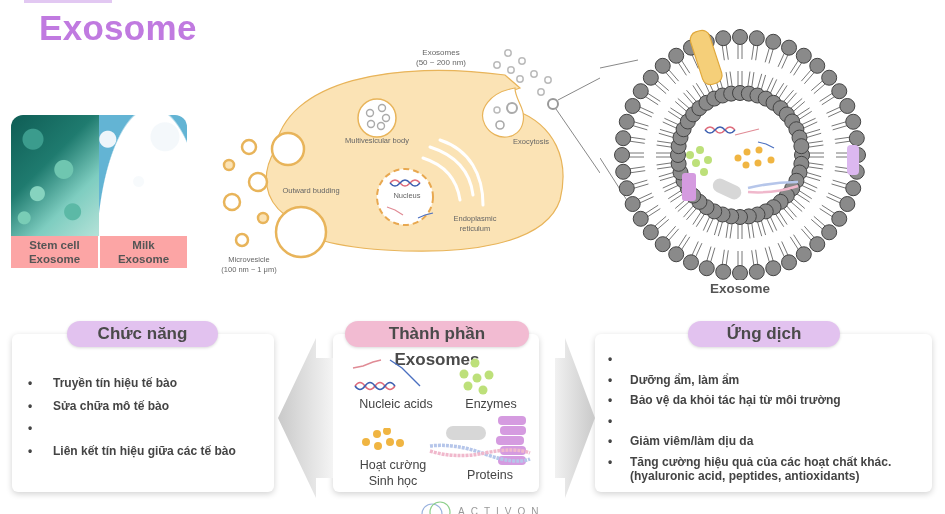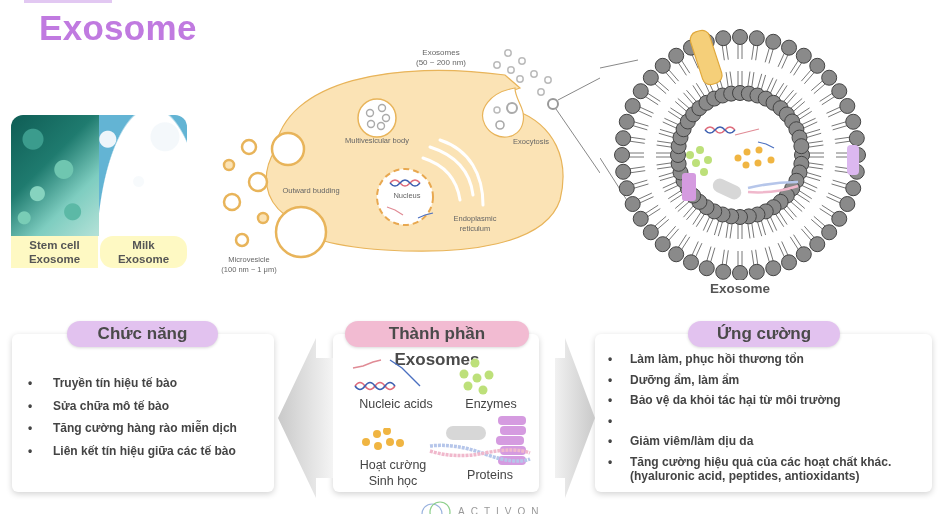--- a/index.html
+++ b/index.html
@@ -18,24 +18,24 @@
                  radial-gradient(circle at 30% 65%, #86d3bf 0 7px, transparent 8px),
                  radial-gradient(circle at 70% 80%, #5cb9a6 0 8px, transparent 9px),
                  radial-gradient(circle at 15% 85%, #79cdb6 0 6px, transparent 7px),
                  linear-gradient(135deg, #0f5d55 0%, #1f7b6f 40%, #7ecdc0 70%, #b5e2d8 100%); }
   .milk-img { left:88px; width:88px;
      background: radial-gradient(circle at 75% 18%, #f4f8fb 0 14px, transparent 15px),
                  radial-gradient(circle at 10% 20%, #eef5fa 0 8px, transparent 9px),
                  radial-gradient(circle at 45% 55%, #f7fafc 0 5px, transparent 6px),
                  radial-gradient(ellipse at 60% 120%, #ffffff 0 55px, transparent 56px),
                  #63b4d4; }
-  .src-label { position:absolute; top:121px; height:32px; width:87px; background:#fef9c3;
+  .src-label { position:absolute; top:121px; height:32px; width:87px; background:#fca5a5;
                font-size:11.5px; font-weight:bold; color:#555; text-align:center; line-height:14px; padding-top:2px; box-sizing:border-box; }
   .stem-label { left:0; }
-  .milk-label { left:89px;border-radius:13px; }
+  .milk-label { left:89px; }
 
   
   .diagram { left:215px; top:40px; }
   .diagram text { font-family:"Liberation Sans", sans-serif; fill:#666; }
   .exo-big { left:600px; top:20px; }
 
   .exo-caption { left:592px; top:280px; width:296px; text-align:center; font-size:13.5px; font-weight:bold; color:#555; line-height:17px; }
 
   
   .card { background:#fff; border-radius:6px; box-shadow:0 2px 6px rgba(0,0,0,0.18); }
@@ -479,26 +479,26 @@
       <linearGradient id="gr" x1="0" x2="1">
         <stop offset="0" stop-color="#f1f1f1"></stop>
         <stop offset="1" stop-color="#c9c9c9"></stop>
       </linearGradient>
     </defs>
   <polygon points="0,20 10,20 10,0 40,80 10,160 10,140 0,140" fill="url(#gr)"></polygon>
 </svg>
 
 <div class="abs pill pill1">Chức năng</div>
 <div class="abs pill pill2">Thành phần Exosomes</div>
-<div class="abs pill pill3">Ứng cường</div>
+<div class="abs pill pill3">Ứng dịch</div>
 
 <ul class="abs blist list1">
   <li><span class="dot">•</span><span>Truyền tín hiệu tế bào</span></li>
   <li><span class="dot">•</span><span>Sửa chữa mô tế bào</span></li>
-  <li><span class="dot">•</span><span>Tăng cường hàng rào miễn dịch</span></li>
+  <li><span class="dot">•</span></li>
   <li><span class="dot">•</span><span>Liên kết tín hiệu giữa các tế bào</span></li>
 </ul>
 
 <svg class="abs" style="left:350px;top:356px" width="80" height="40">
   <path d="M 5 30 q 5 -7 10 0 t 10 0 t 10 0 t 10 0" fill="none" stroke="#e06b7a" stroke-width="1.5"></path>
   <path d="M 5 30 q 5 7 10 0 t 10 0 t 10 0 t 10 0" fill="none" stroke="#3d5fb0" stroke-width="1.5"></path>
   <path d="M 3 12 l 10 -2 l 10 -4 l 8 -2" fill="none" stroke="#e08b95" stroke-width="1.4"></path>
   <path d="M 40 4 l 12 8 l 10 10 l 8 8" fill="none" stroke="#4a6fc0" stroke-width="1.4"></path>
 </svg>
 <div class="abs comp-label" style="left:348px;top:397px;width:80px">Nucleic acids</div>
@@ -538,21 +538,21 @@
       <rect x="68" y="22" width="28" height="9" rx="4"></rect>
       <rect x="72" y="32" width="26" height="9" rx="4"></rect>
       <rect x="70" y="42" width="28" height="9" rx="4"></rect>
     </g>
   <path d="M 2 32 q 25 -3 55 8 t 45 5" fill="none" stroke="#b6c6ea" stroke-width="3.5" stroke-dasharray="3 1"></path>
   <path d="M 2 37 q 25 8 55 2 t 45 0" fill="none" stroke="#f0b8cc" stroke-width="3.5" stroke-dasharray="3 1"></path>
 </svg>
 <div class="abs comp-label" style="left:452px;top:468px;width:60px">Proteins</div>
 
 <ul class="abs blist list3">
-  <li><span class="dot">•</span><span>Làm làm, phục hồi thương tổn</span></li>
+  <li><span class="dot">•</span></li>
   <li><span class="dot">•</span><span>Dưỡng ẩm, làm ẩm</span></li>
   <li><span class="dot">•</span><span>Bảo vệ da khỏi tác hại từ môi trường</span></li>
   <li><span class="dot">•</span></li>
   <li><span class="dot">•</span><span>Giảm viêm/làm dịu da</span></li>
   <li><span class="dot">•</span><span>Tăng cường hiệu quả của các hoạt chất khác.</span><br><span>(hyaluronic acid, peptides, antioxidants)</span></li>
 </ul>
 
 <svg class="abs logo" width="36" height="14">
   <circle cx="12" cy="14" r="10" fill="none" stroke="#9ab3de" stroke-width="1.2"></circle>
   <circle cx="20" cy="12" r="10" fill="none" stroke="#8ccf8a" stroke-width="1.2"></circle>

